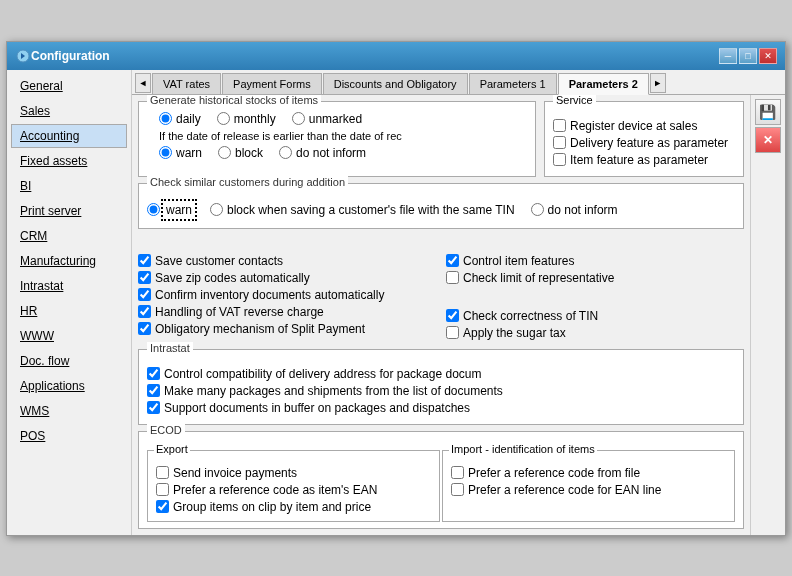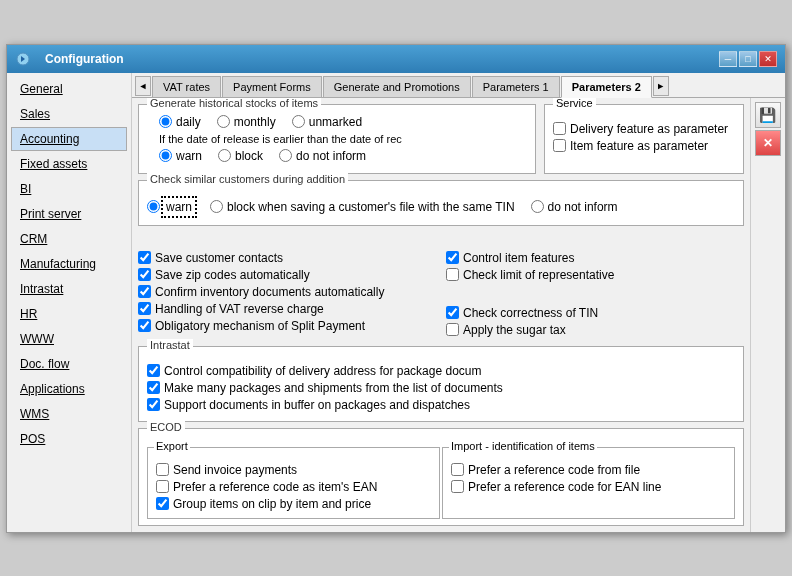--- a/index.html
+++ b/index.html
@@ -26,21 +26,21 @@
       color: white;
       padding: 4px 8px;
       display: flex;
       align-items: center;
       justify-content: space-between;
       height: 28px;
     }
     .titlebar-left {
       display: flex;
       align-items: center;
-      gap: 14px;
+      gap: 0;
     }
     .titlebar-icon {
       width: 16px;
       height: 16px;
     }
     .titlebar-title {
       font-size: 12px;
       font-weight: bold;
     }
     .titlebar-buttons {
@@ -314,21 +314,21 @@
       <div class="sidebar-item"><span>WMS</span></div>
       <div class="sidebar-item"><span>POS</span></div>
     </div>
 
     <div class="right-panel">
 
       <div class="tabs-bar">
         <div class="tab-scroll-btn">◄</div>
         <div class="tab"><span>VAT rates</span></div>
         <div class="tab"><span>Payment Forms</span></div>
-        <div class="tab"><span>Generate and Promotions</span></div>
+        <div class="tab"><span>Discounts and Obligatory</span></div>
         <div class="tab"><span>Parameters 1</span></div>
         <div class="tab active"><span>Parameters 2</span></div>
         <div class="tab-scroll-btn">►</div>
       </div>
 
       <div style="display:flex; flex:1;">
         <div class="content-area">
 
           <div class="top-section">
             <div class="hist-stocks-box">
@@ -359,20 +359,24 @@
                 </label>
                 <label class="radio-item">
                   <input type="radio" name="release_date" style="">
                   <span>do not inform</span>
                 </label>
               </div>
             </div>
 
             <div class="service-box" style="min-width:200px; padding-top:14px;">
               <span class="service-box-title">Service</span>
+              <label class="checkbox-row">
+                <input type="checkbox" style="">
+                <span>Register device at sales</span>
+              </label>
               <label class="checkbox-row">
                 <input type="checkbox" style="">
                 <span>Delivery feature as parameter</span>
               </label>
               <label class="checkbox-row">
                 <input type="checkbox" style="">
                 <span>Item feature as parameter</span>
               </label>
             </div>
           </div>

